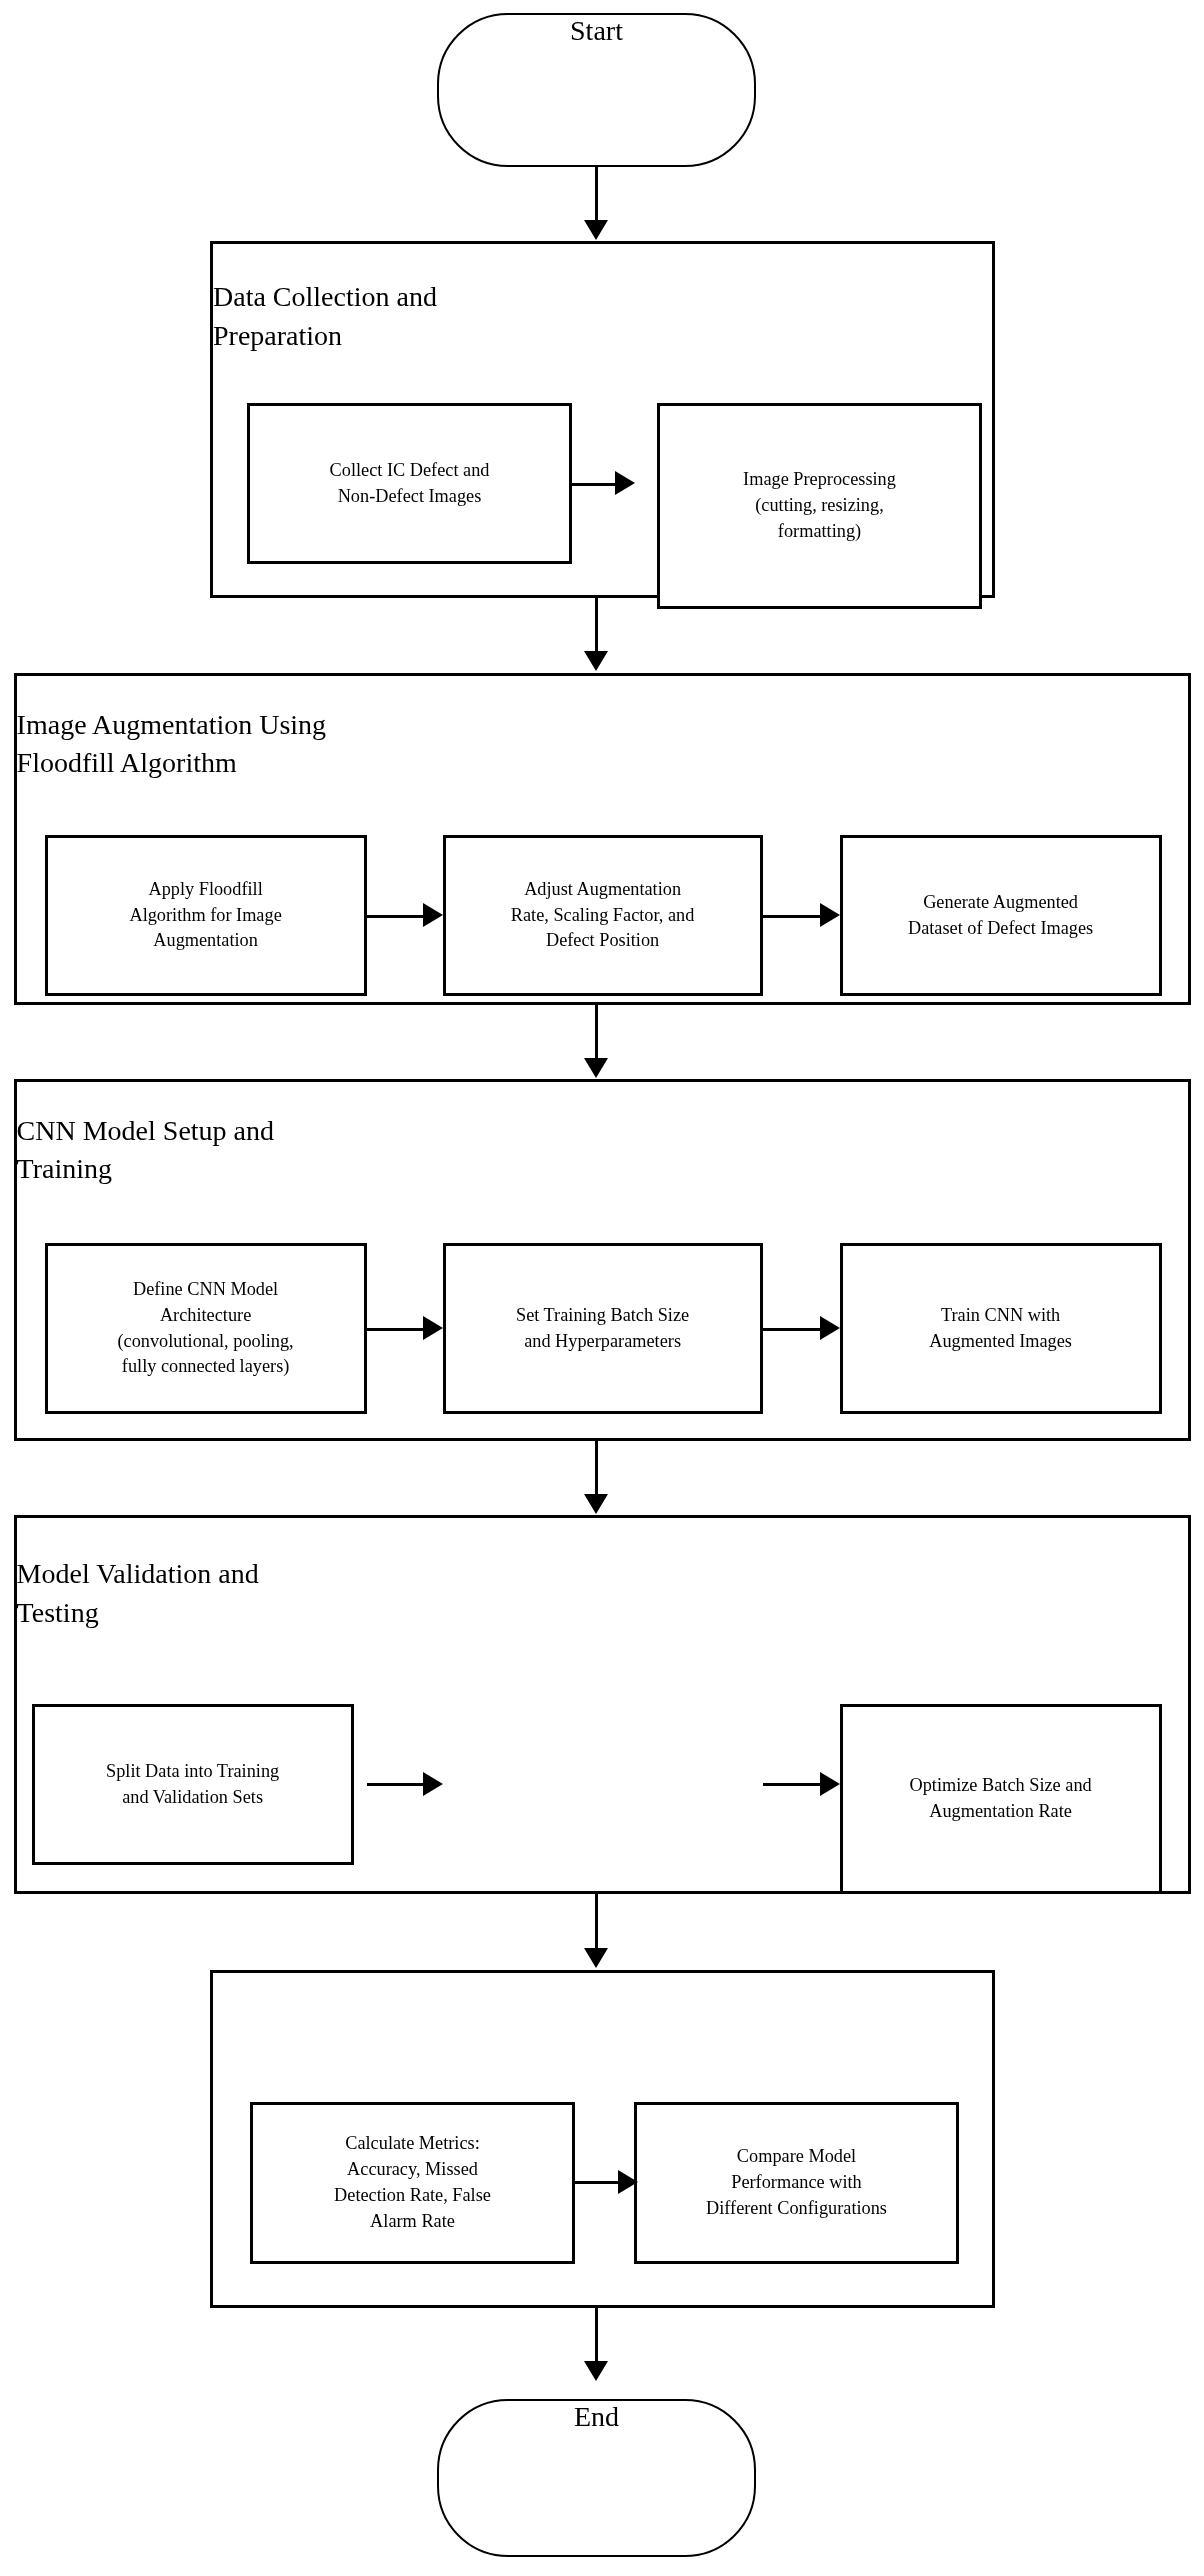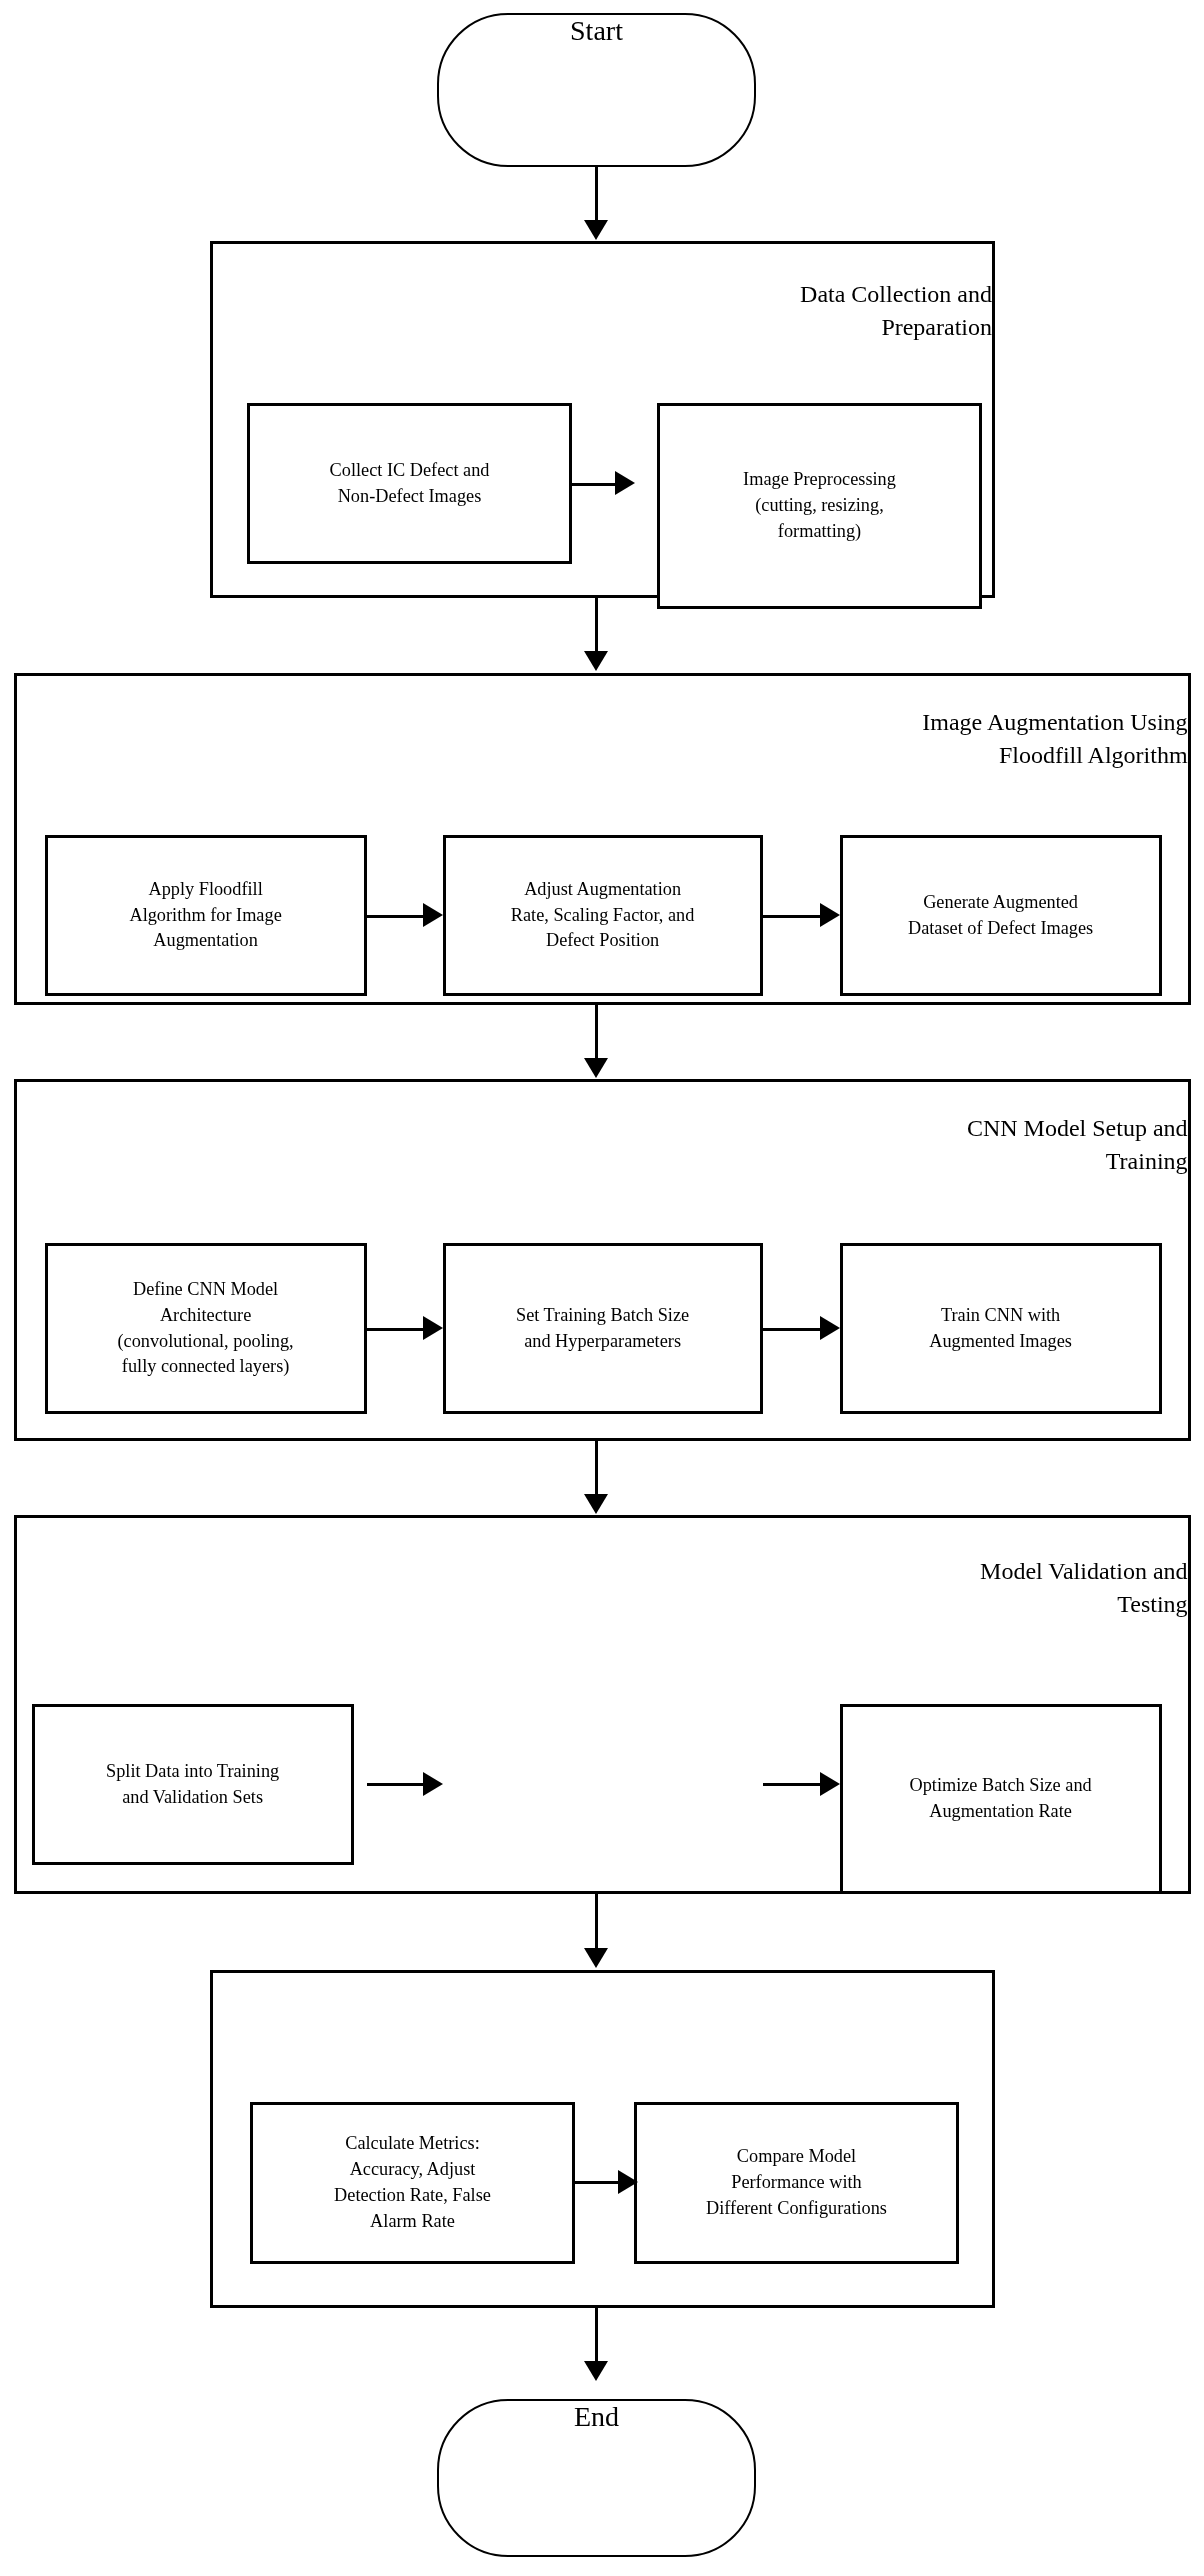--- a/index.html
+++ b/index.html
@@ -37,22 +37,22 @@
   .stage {
     position: absolute;
     box-sizing: border-box;
     border: 3px solid #000000;
     background: #ffffff;
   }
   .stage-title {
     position: absolute;
     left: 0;
     right: 0;
-    text-align: right;
-    font-size: 24px;
+    text-align: left;
+    font-size: 28px;
     line-height: 1.38;
     white-space: pre-line;
   }
 
   
   .pbox {
     position: absolute;
     box-sizing: border-box;
     border: 3px solid #000000;
     background: #ffffff;
@@ -191,21 +191,21 @@
     <div class="hline" style="left:746px; top:265px; width:59px;"></div>
     <div class="arrow-right" style="left:803px; top:254px;"></div>
   </div>
 
   <div class="vline" style="left:595px; top:1894px; height:54px;"></div>
   <div class="arrow-down" style="left:584px; top:1948px;"></div>
 
   <div class="stage" style="left:210px; top:1970px; width:785px; height:338px;">
 
     <div class="pbox" style="left:37px; top:129px; width:325px; height:162px;">Calculate Metrics:
-Accuracy, Adjust
+Accuracy, Missed
 Detection Rate, False
 Alarm Rate</div>
 
     <div class="pbox" style="left:421px; top:129px; width:325px; height:162px;">Compare Model
 Performance with
 Different Configurations</div>
 
     <div class="hline" style="left:361px; top:208px; width:46px;"></div>
     <div class="arrow-right" style="left:405px; top:197px;"></div>
   </div>

